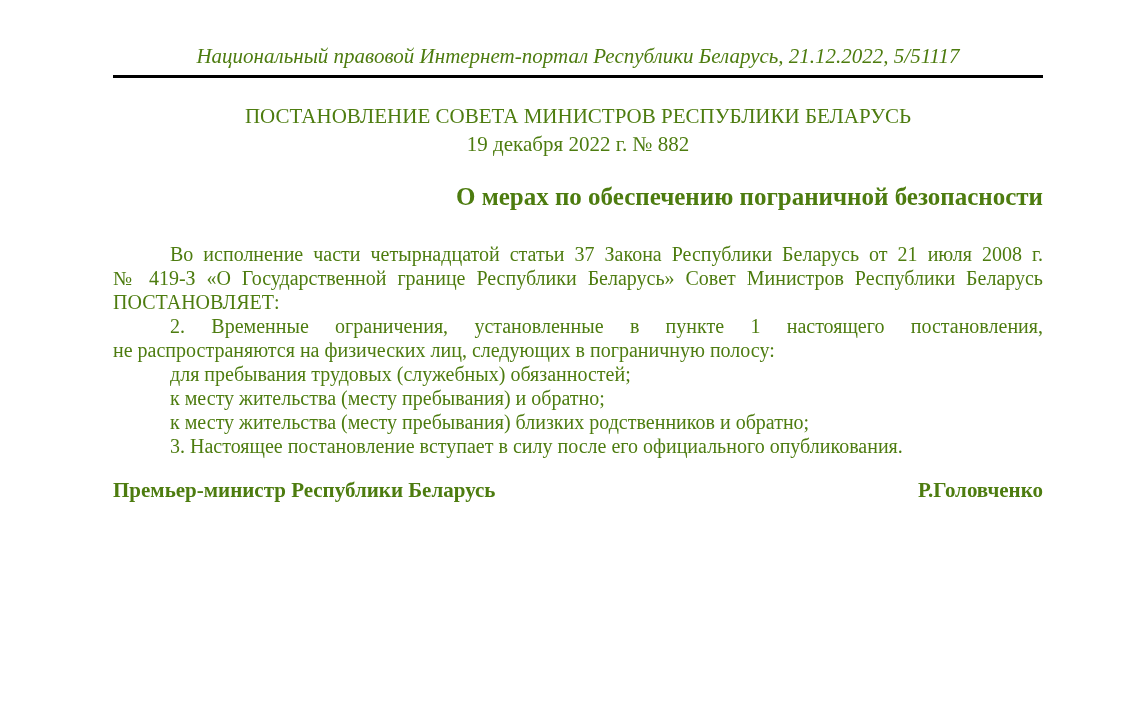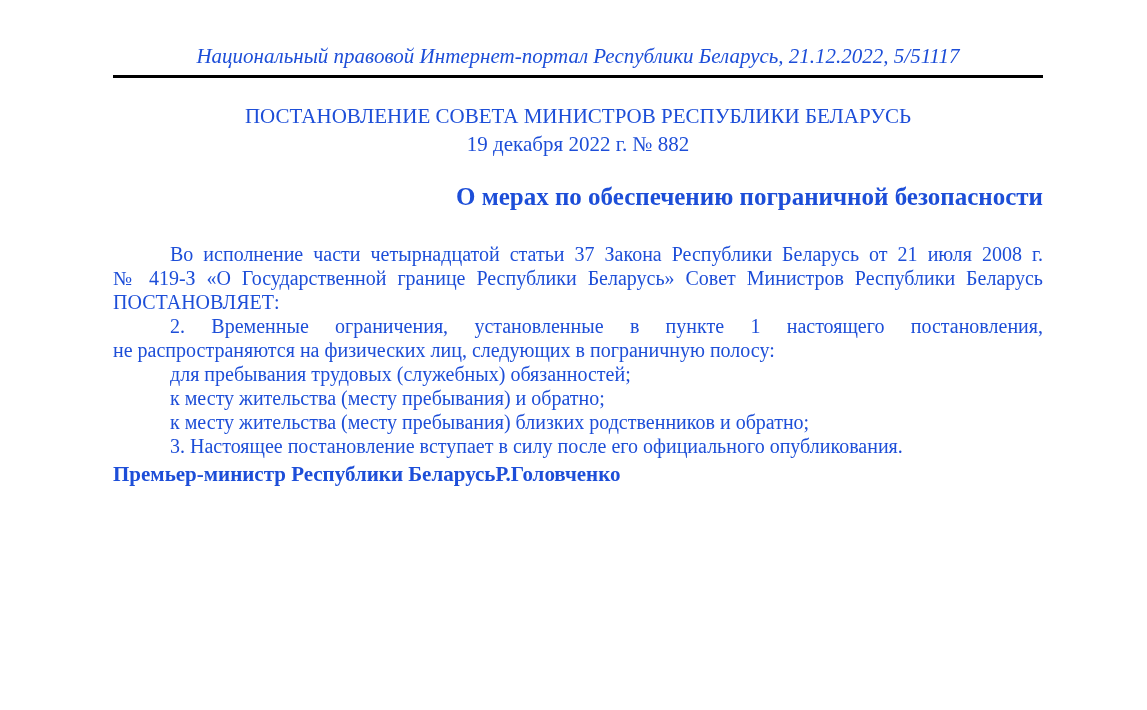--- a/index.html
+++ b/index.html
@@ -6,21 +6,21 @@
     margin: 0;
     padding: 0;
     background: #ffffff;
   }
   .page {
     position: relative;
     width: 1147px;
     height: 710px;
     box-sizing: border-box;
     background: #ffffff;
-    color: #1d4ed8;
+    color: #4d7c0f;
     font-family: "Liberation Serif", "DejaVu Serif", serif;
     padding: 42px 104px 16px 113px;
     overflow: hidden;
   }
   .masthead {
     text-align: center;
     font-style: italic;
     font-size: 21px;
     line-height: 28px;
     white-space: nowrap;
@@ -48,23 +48,23 @@
     font-size: 20px;
     line-height: 24px;
   }
   .body-text p {
     margin: 0;
     text-indent: 57px;
     text-align: justify;
   }
   .signature {
     display: flex;
-    justify-content: flex-start;
+    justify-content: space-between;
     align-items: baseline;
-    margin-top: 2px;
+    margin-top: 18px;
     font-size: 21px;
     line-height: 28px;
     font-weight: bold;
   }
 </style>
 </head>
 <body>
 
 <div class="page">
 

